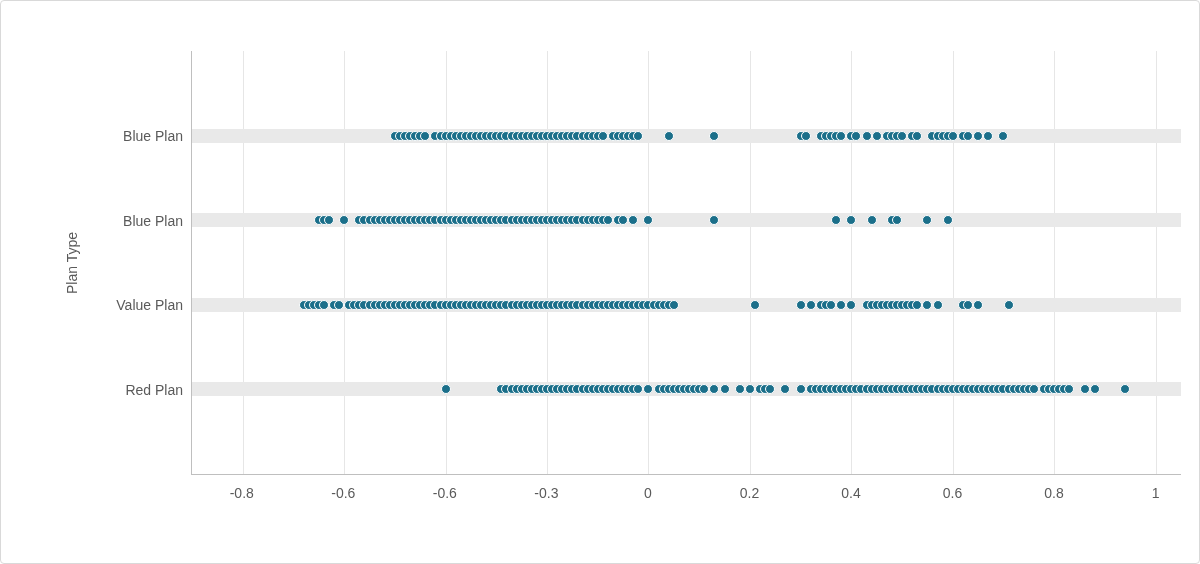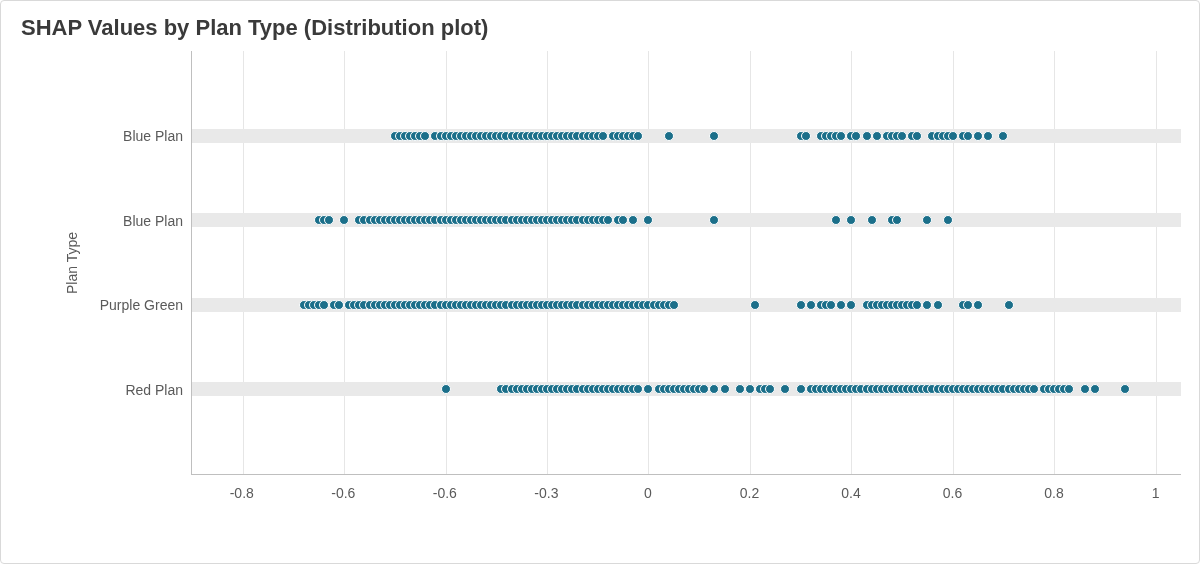--- a/index.html
+++ b/index.html
@@ -120,32 +120,31 @@
     bottom: 8px;
     text-align: center;
     font-size: 14px;
     color: #5a5a5a;
   }
 </style>
 </head>
 <body>
 
 <div class="card">
-  <div class="title">SHAP Values by Plan Type (Distribution plot)</div>
 
   <div class="plot-wrap">
 
     <div class="yaxis-title">
       <span>Plan Type</span>
     </div>
 
     <div class="ylabels" id="ylabels">
         <div class="ylabel" style="top: 20%;">Blue Plan</div>
         <div class="ylabel" style="top: 40%;">Blue Plan</div>
-        <div class="ylabel" style="top: 60%;">Purple Green</div>
+        <div class="ylabel" style="top: 60%;">Value Plan</div>
         <div class="ylabel" style="top: 80%;">Red Plan</div>
       </div>
 
     <div class="plotarea" id="plotarea">
         <div class="gridline" style="left: 5.12821%;"></div>
         <div class="gridline" style="left: 15.3846%;"></div>
         <div class="gridline" style="left: 25.641%;"></div>
         <div class="gridline" style="left: 35.8974%;"></div>
         <div class="gridline" style="left: 46.1538%;"></div>
         <div class="gridline" style="left: 56.4103%;"></div>

